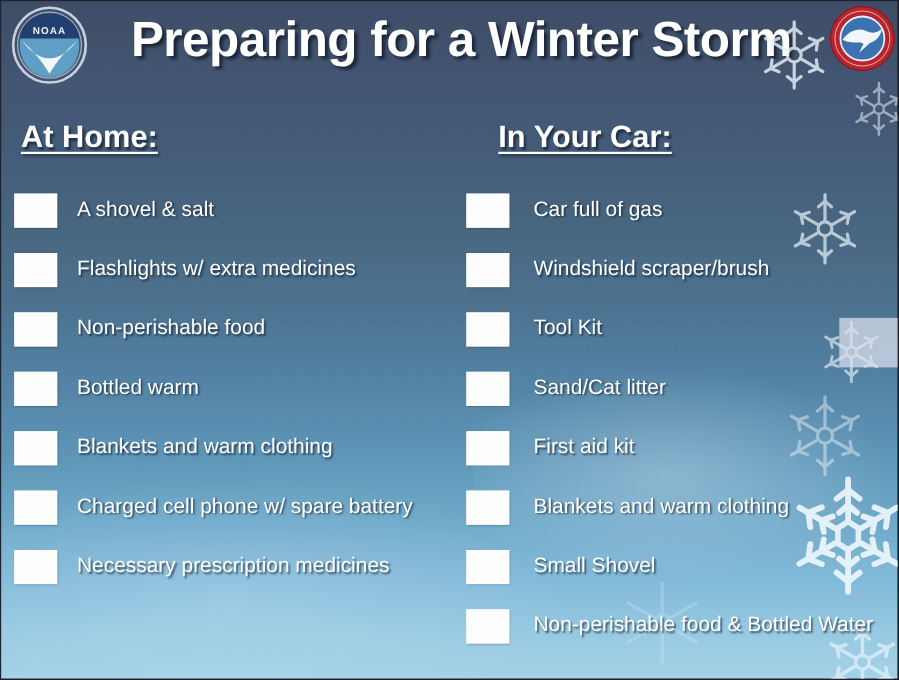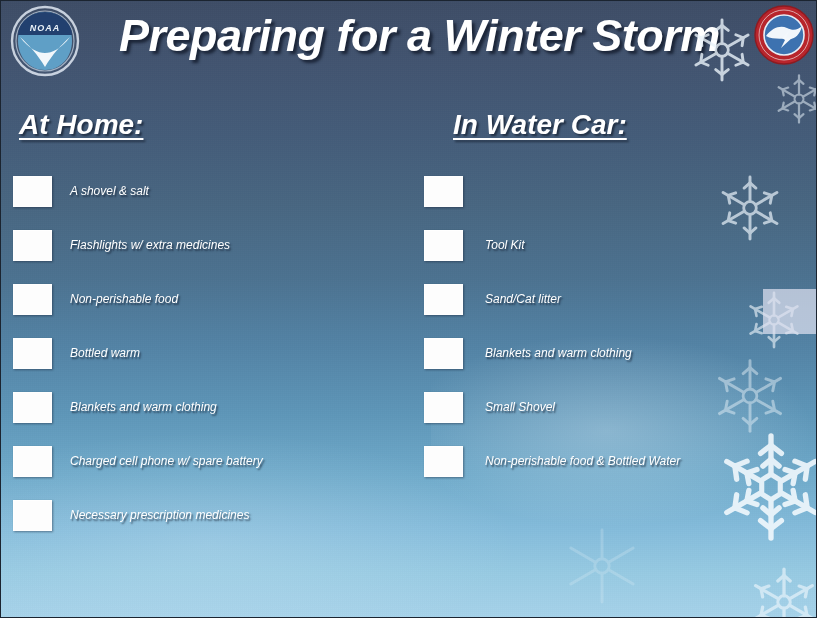--- a/index.html
+++ b/index.html
@@ -21,21 +21,20 @@
         #46627e 30%,
         #4a6d8b 42%,
         #5180a2 55%,
         #5c93b5 66%,
         #6ca7c8 76%,
         #82bada 85%,
         #93c7e2 92%,
         #a2d0e8 100%);
     border: 1px solid #1b2430;
     box-sizing: border-box;
-    font-style: italic;
   }
   
   #poster {
     background: linear-gradient(to bottom,
         #3e4d66 0%,
         #425470 10%,
         #445c79 22%,
         #476party 23%,
         #486681 33%,
         #4c7290 45%,
@@ -151,21 +150,21 @@
     background: #fdfdfd;
     border: 1px solid rgba(255,255,255,.85);
     box-shadow: 1px 1px 2px rgba(20,32,48,.45);
     z-index: 2;
   }
   .col-left .checkbox  { margin-left: 12px; }
   .col-right .checkbox { margin-left: 15px; }
 
   .row-label {
     margin-left: 18px;
-    font-size: 12px;
+    font-size: 19px;
     color: #ffffff;
     white-space: nowrap;
     text-shadow: 1.5px 1.5px 1.8px rgba(18,30,48,.70);
   }
   .col-right .row-label { margin-left: 22px; }
 
   
   .ghost-square {
     position: absolute;
     left: 30px;
@@ -483,21 +482,21 @@
             <line x1="50" y1="16" x2="58" y2="23"></line>
            <line x1="50" y1="58" x2="50" y2="92"></line>
             <line x1="50" y1="84" x2="42" y2="77"></line>
             <line x1="50" y1="84" x2="58" y2="77"></line>
           </g>
       </g>
     </svg>
   </div>
 
   <div class="col-heading heading-home">At Home:</div>
-  <div class="col-heading heading-car">In Water Car:</div>
+  <div class="col-heading heading-car">In Your Car:</div>
 
   <div class="column col-left">
     <div class="check-row">
       <div class="checkbox"></div>
       <div class="row-label">A shovel &amp; salt</div>
     </div>
     <div class="check-row">
       <div class="checkbox"></div>
       <div class="row-label">Flashlights  w/ extra medicines</div>
     </div>
@@ -519,31 +518,40 @@
     </div>
     <div class="check-row">
       <div class="checkbox"></div>
       <div class="row-label">Necessary  prescription  medicines</div>
     </div>
   </div>
 
   <div class="column col-right">
     <div class="check-row">
       <div class="checkbox"></div>
+      <div class="row-label">Car full of gas</div>
+    </div>
+    <div class="check-row">
+      <div class="checkbox"></div>
+      <div class="row-label">Windshield  scraper/brush</div>
     </div>
     <div class="check-row">
       <div class="checkbox"></div>
       <div class="row-label">Tool Kit</div>
     </div>
     <div class="check-row">
       <div class="checkbox"></div>
       <div class="row-label">Sand/Cat litter</div>
     </div>
     <div class="check-row">
       <div class="checkbox"></div>
+      <div class="row-label">First aid kit</div>
+    </div>
+    <div class="check-row">
+      <div class="checkbox"></div>
       <div class="row-label">Blankets and warm clothing</div>
     </div>
     <div class="check-row">
       <div class="checkbox"></div>
       <div class="row-label">Small Shovel</div>
     </div>
     <div class="check-row">
       <div class="checkbox"></div>
       <div class="row-label">Non-perishable  food &amp; Bottled Water</div>
     </div>

